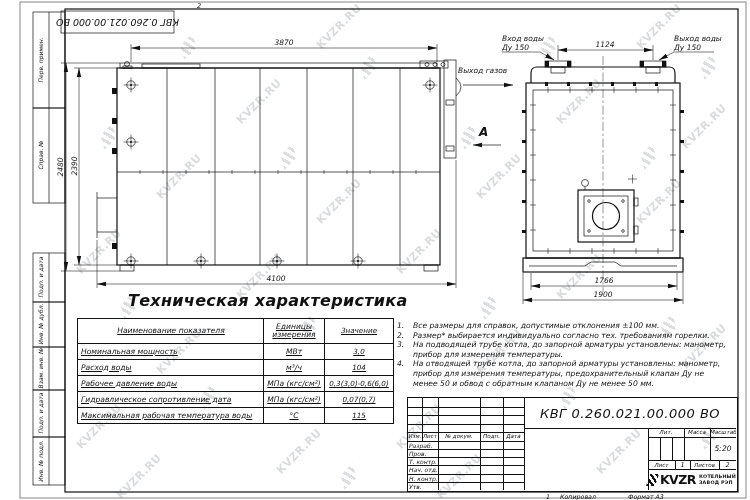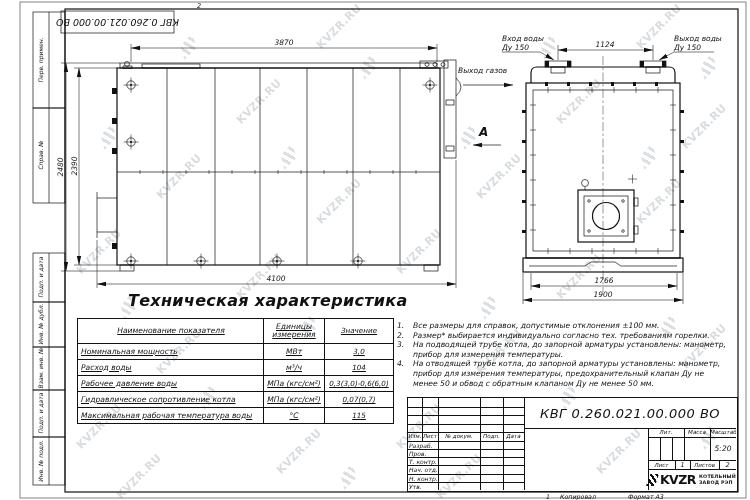--- a/index.html
+++ b/index.html
@@ -283,21 +283,21 @@
           <td class="nm">Расход воды</td>
           <td class="un">м³/ч</td>
           <td class="vl2">104</td>
         </tr>
     <tr>
           <td class="nm">Рабочее давление воды</td>
           <td class="un">МПа (кгс/см²)</td>
           <td class="vl2">0,3(3,0)-0,6(6,0)</td>
         </tr>
     <tr>
-          <td class="nm">Гидравлическое сопротивление котла</td>
+          <td class="nm">Гидравлическое сопротивление дата</td>
           <td class="un">МПа (кгс/см²)</td>
           <td class="vl2">0,07(0,7)</td>
         </tr>
     <tr>
           <td class="nm">Максимальная рабочая температура воды</td>
           <td class="un">°С</td>
           <td class="vl2">115</td>
         </tr>
   </tbody>
     </table>

